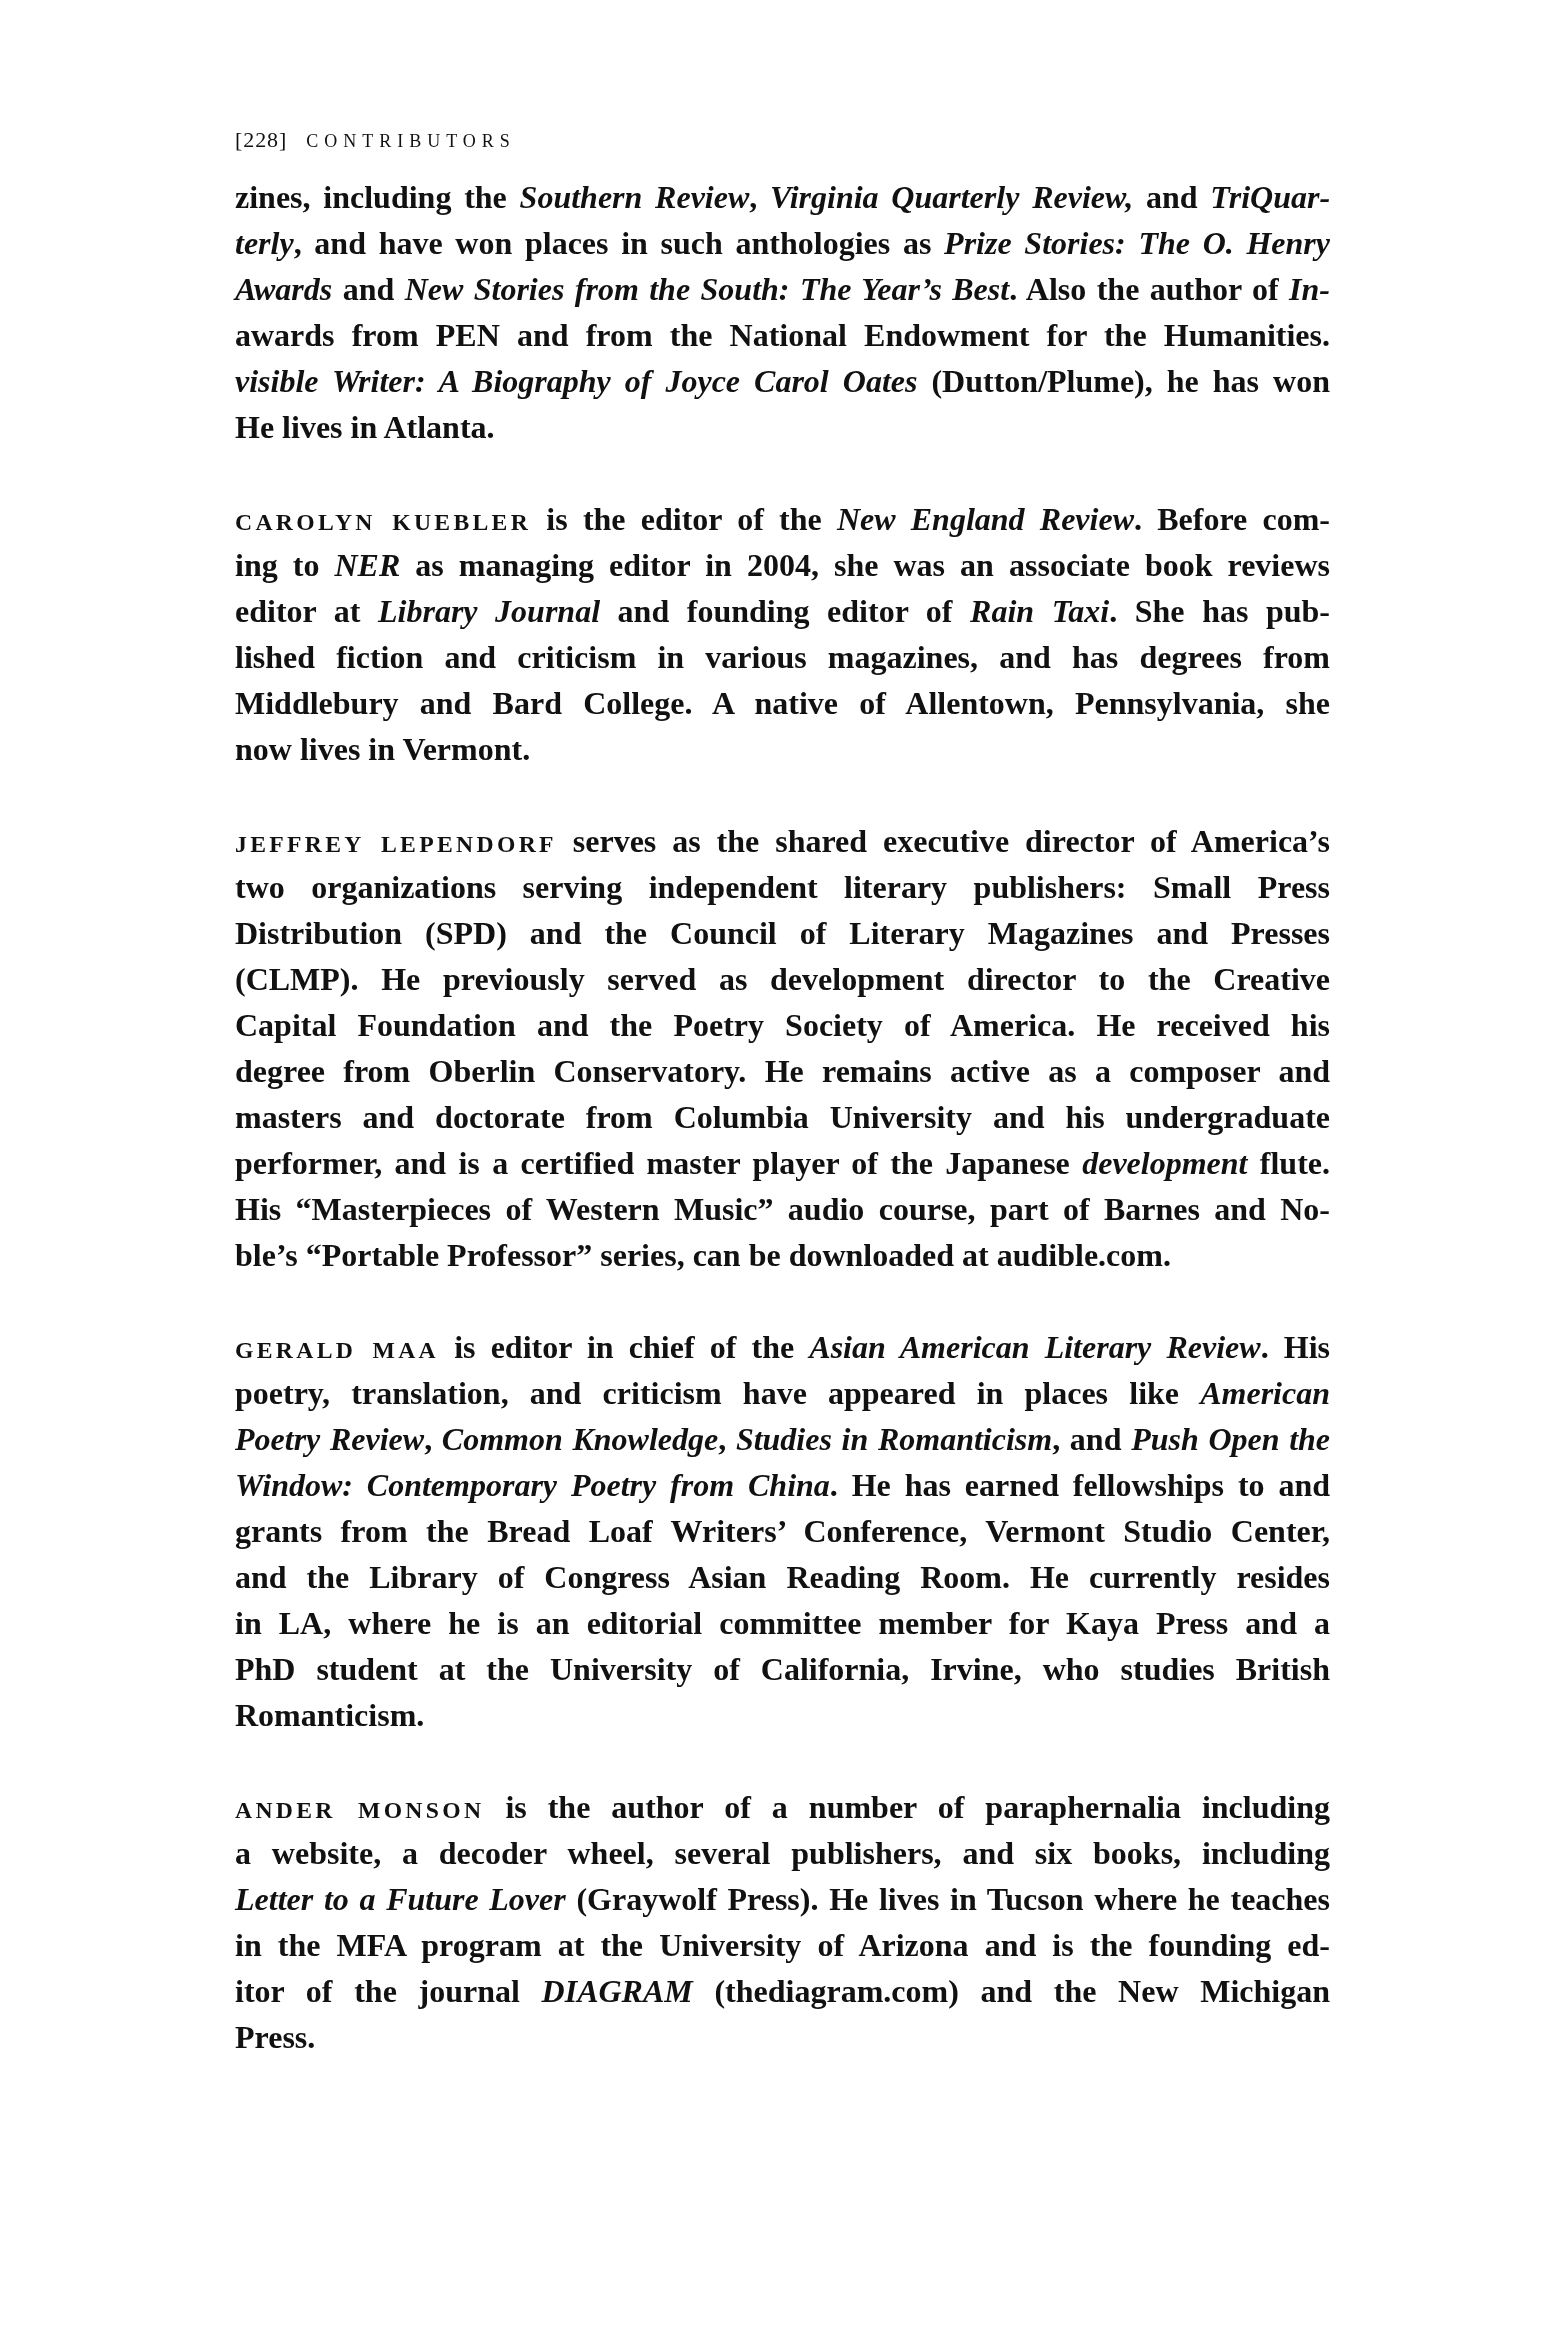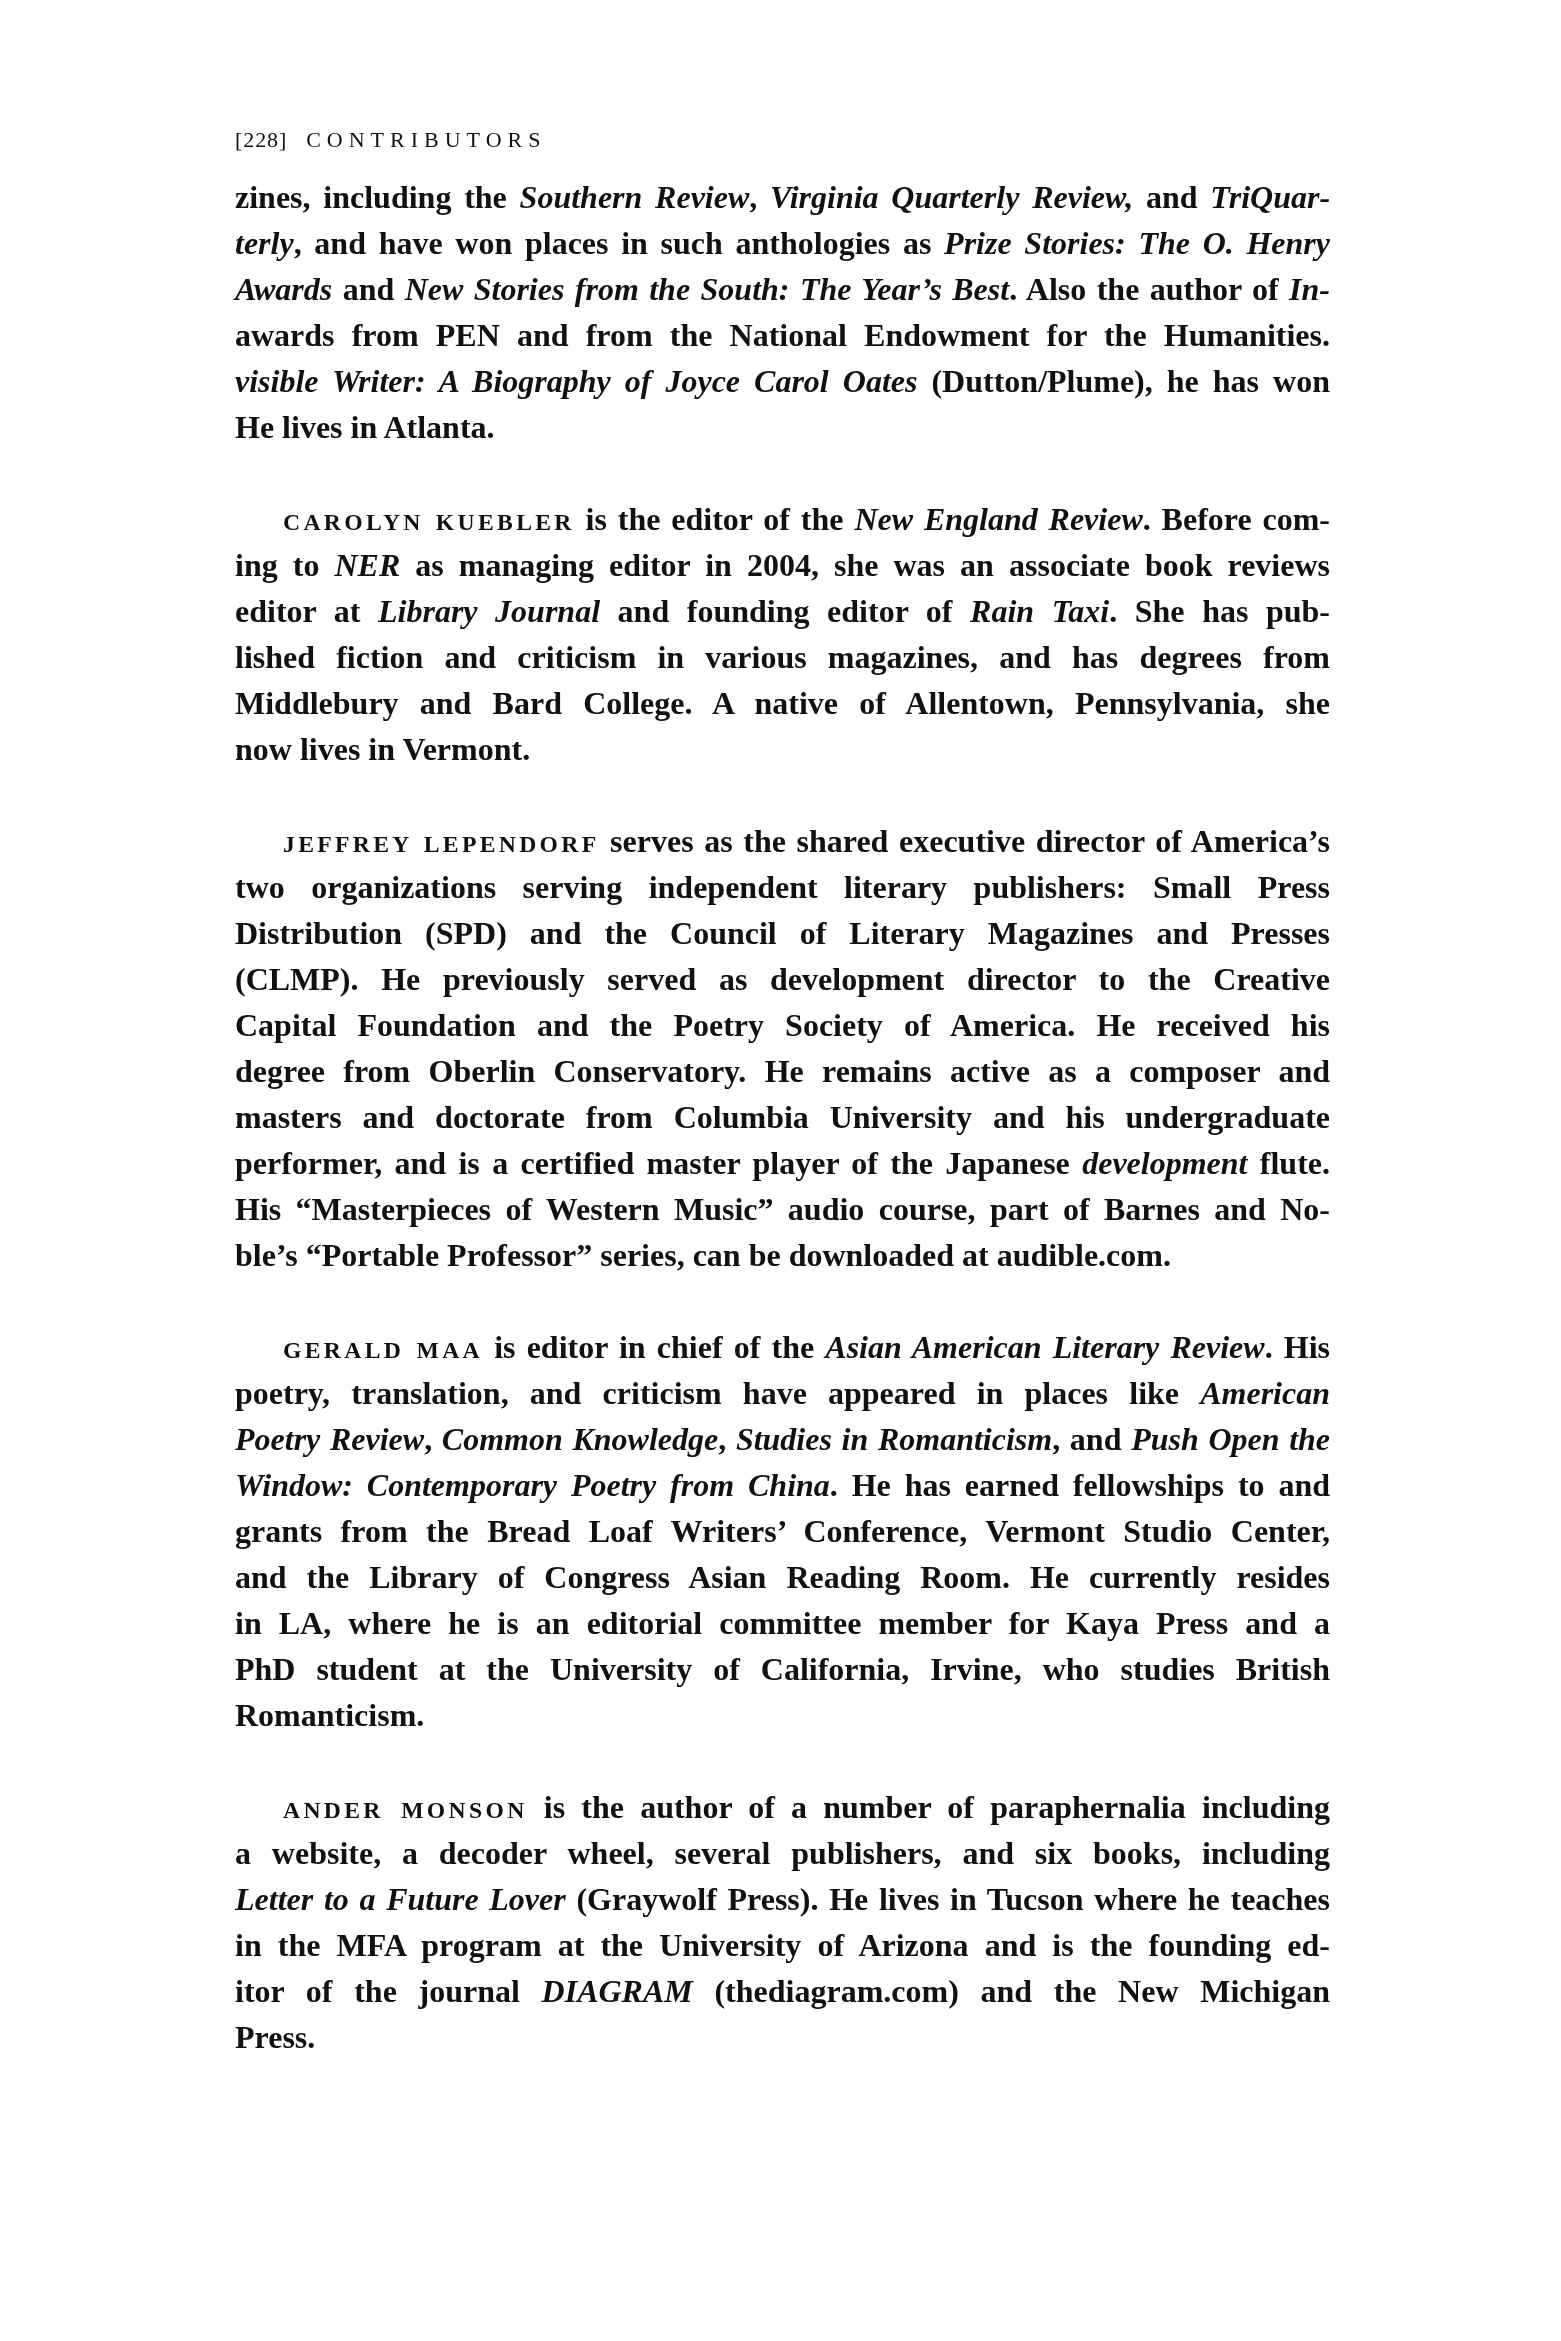--- a/index.html
+++ b/index.html
@@ -19,21 +19,21 @@
       position: absolute;
       left: 235px;
       top: 127px;
       font-size: 22px;
       line-height: 26px;
       letter-spacing: 0.9px;
       white-space: nowrap;
     }
     .running-head .section {
       margin-left: 19px;
-      font-size: 22px;
+      font-size: 18px;
       letter-spacing: 6px;
       text-transform: uppercase;
       margin-top: 40px;
     }
     .text-column {
       position: absolute;
       left: 235px;
       top: 174px;
       width: 1095px;
       font-size: 32px;
@@ -62,21 +62,20 @@
       white-space: normal;
     }
     .line.last .line-inner {
       text-align-last: left;
     }
     .it { font-style: italic; }
     .sc {
       text-transform: uppercase;
       font-size: 0.74em;
       letter-spacing: 0.14em;
-      margin-left: 48px;
     }
   </style>
 </head>
 <body>
 
 <div class="running-head">
   <span>[228]</span><span class="section">Contributors</span>
 </div>
 
 <div class="text-column">

